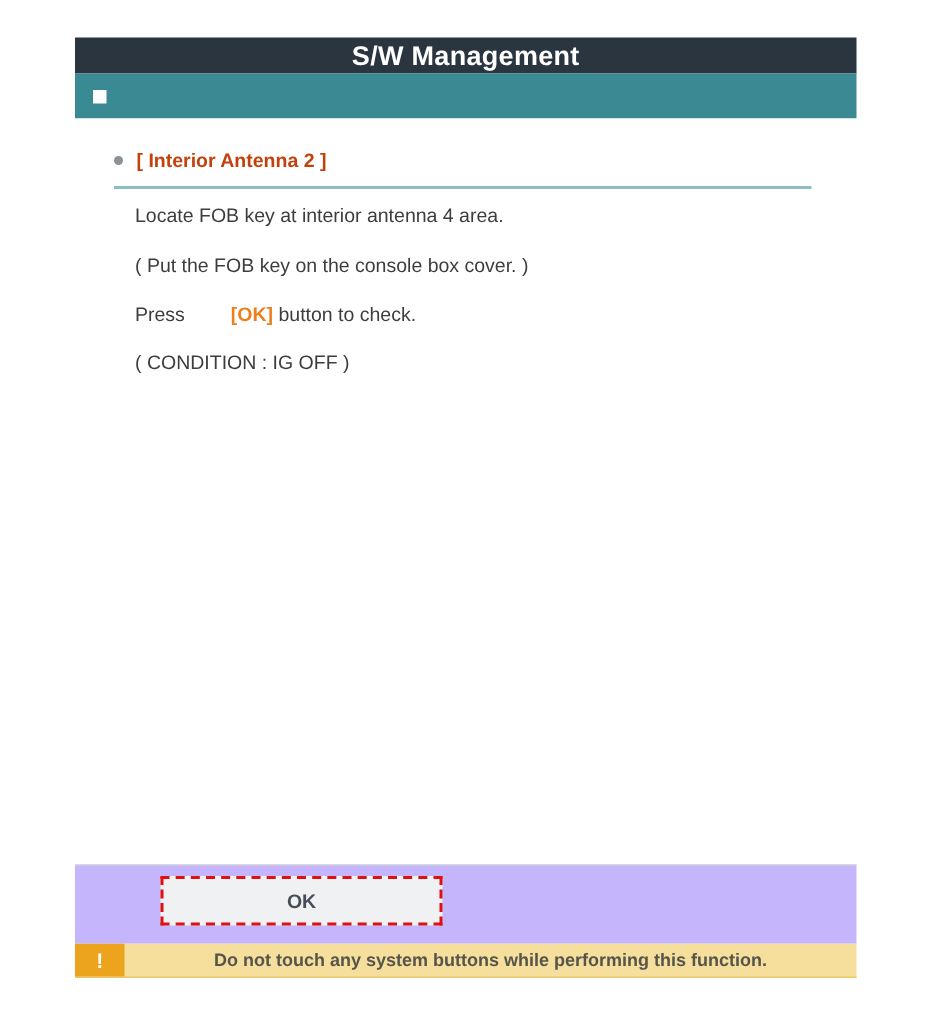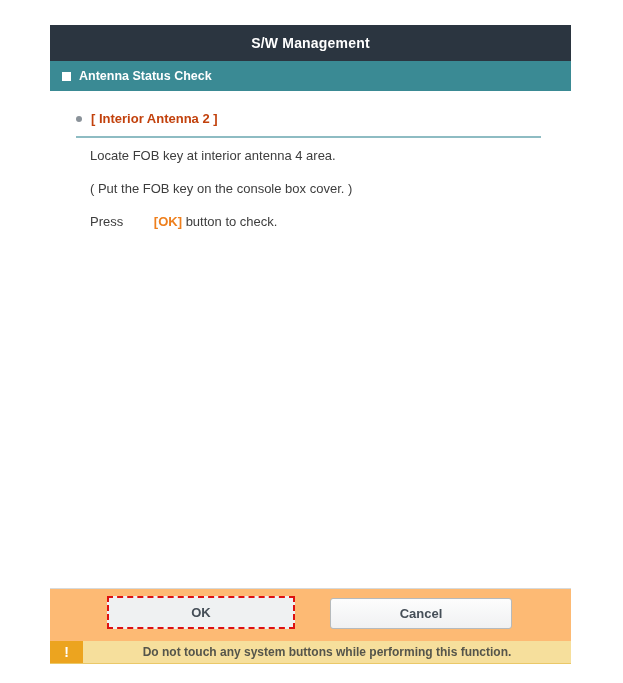--- a/index.html
+++ b/index.html
@@ -10,24 +10,24 @@
     font-family: "Liberation Sans", sans-serif;
     overflow: hidden;
   }
   #app {
     position: absolute;
     left: 50px; top: 25px;
     width: 521px;
   }
   
   .header {
-    height: 36px;
+    height: 24px;
     background: #2b3540;
     display: flex; align-items: center; justify-content: center;
-    color: #ffffff; font-weight: bold; font-size: 14px;
+    color: #ffffff; font-weight: bold; font-size: 18px;
     letter-spacing: 0.2px;
   }
   
   .section-bar {
     height: 30px;
     background: #3a8a94;
     display: flex; align-items: center;
     padding-left: 12px;
     color: #ffffff; font-weight: bold; font-size: 12.5px;
   }
@@ -67,21 +67,21 @@
   }
   .line-1 { top: 57px; }
   .line-2 { top: 90px; text-align: right; }
   .line-3 { top: 123px; }
   .line-4 { top: 155px; }
   .hl { color: #ee7f1d; font-weight: bold; padding-left: 27px; }
   
   .button-bar {
     position: relative;
     height: 53px;
-    background: #fdba74;
+    background: #c4b5fd;
     border-top: 1px solid #d7dadb;
   }
   .ok-btn {
     position: absolute; left: 57px; top: 7px;
     width: 188px; height: 33px;
     background: #eff1f2;
     border: 2px dashed #dd1111;
     font-family: "Liberation Sans", sans-serif;
     font-weight: bold; font-size: 13px; color: #454e57;
     cursor: pointer;
@@ -119,38 +119,37 @@
 <body>
 
 <div id="app">
 
   <div class="header">
     <span>S/W Management</span>
   </div>
 
   <div class="section-bar">
     <span class="section-sq"></span>
-    <span>Antenna Status Check</span>
   </div>
 
   <div class="content">
     <div class="item-title-row">
       <span class="dot"></span>
       <span class="item-title">[ Interior Antenna 2 ]</span>
     </div>
     <div class="rule"></div>
 
     <p class="line line-1">Locate FOB key at interior antenna 4 area.</p>
     <p class="line line-2">( Put the FOB key on the console box cover. )</p>
     <p class="line line-3"><span>Press </span><span class="hl">[OK]</span><span> button to check.</span></p>
+    <p class="line line-4">( CONDITION : IG OFF )</p>
   </div>
 
   <div class="button-bar">
     <button class="ok-btn">OK</button>
-    <button class="cancel-btn">Cancel</button>
   </div>
 
   <div class="warning-bar">
     <span class="warn-icon">!</span>
     <span class="warn-text">Do not touch any system buttons while performing this function.</span>
   </div>
 
 </div>
 
 </body></html>

